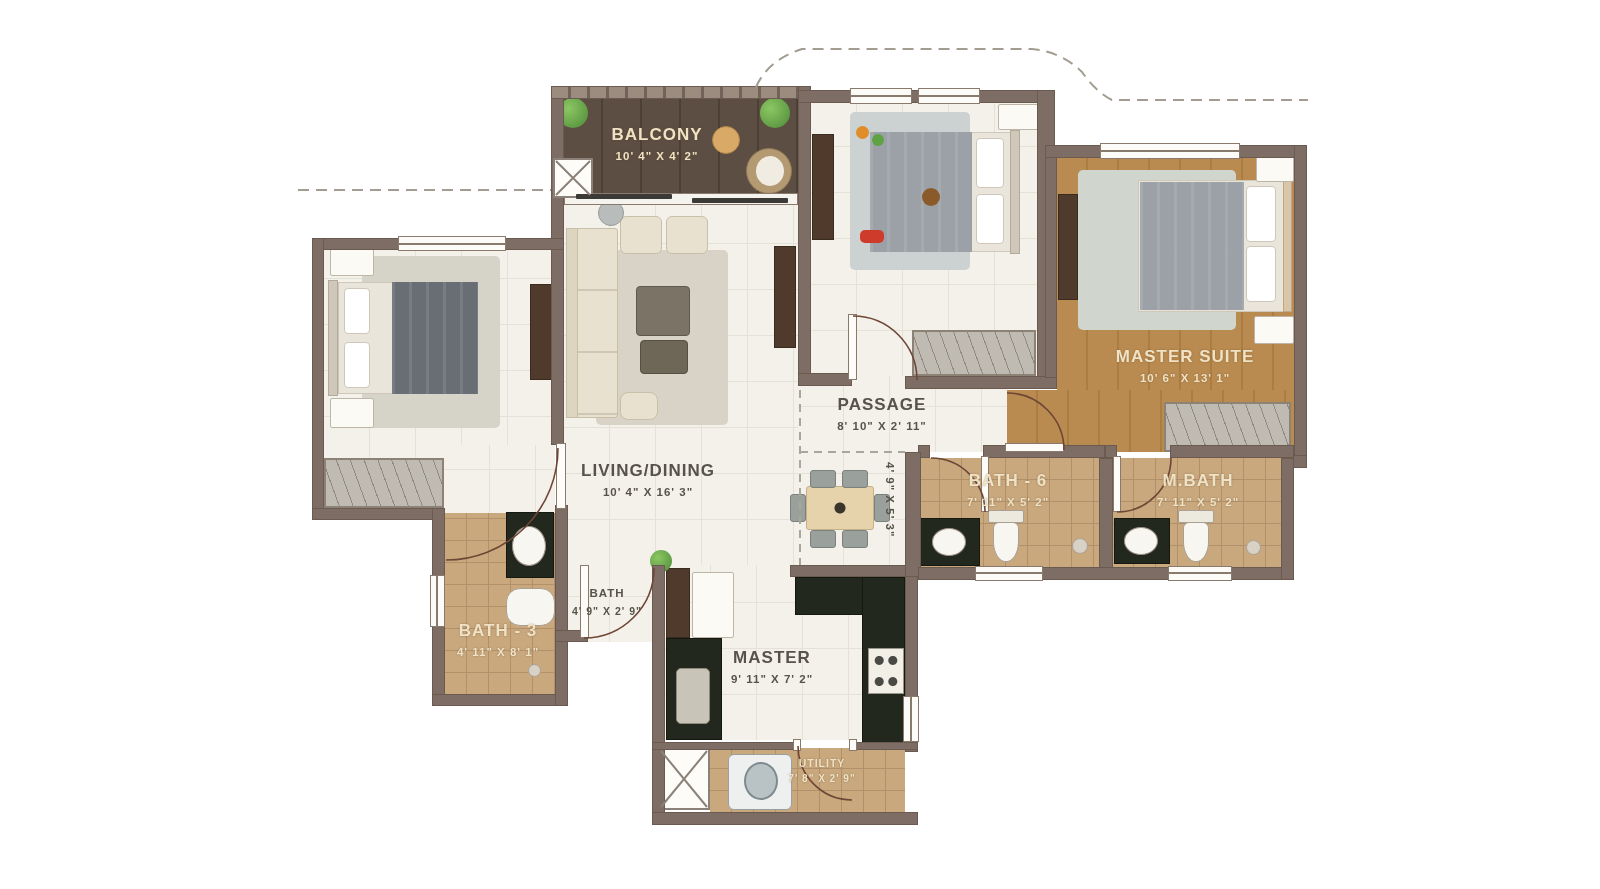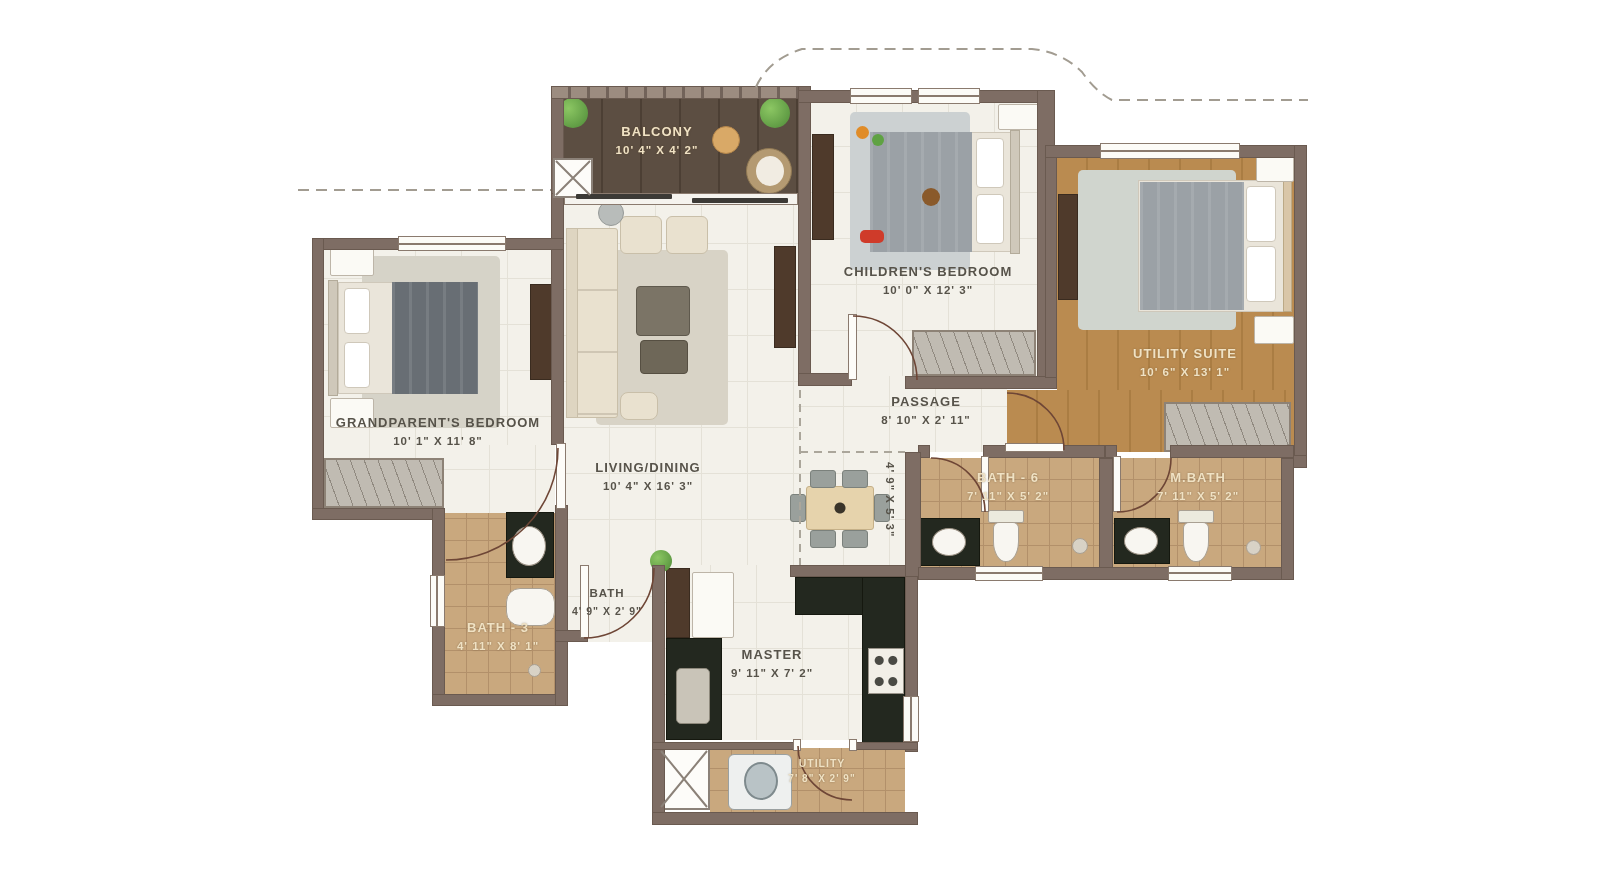--- a/index.html
+++ b/index.html
@@ -43,21 +43,21 @@
   .pillow{background:#ffffff;border:1px solid #cfc8ba;border-radius:4px;z-index:4;}
   .blanket{z-index:3;background-image:repeating-linear-gradient(90deg,rgba(255,255,255,.10) 0 3px,transparent 3px 17px);}
   .cream{background:#e9e1cf;border:1px solid #c9bfa9;border-radius:3px;z-index:3;}
   .greyf{background:#9aa09c;border:1px solid #7b817c;border-radius:3px;z-index:3;}
   .plant{border-radius:50%;background:radial-gradient(circle at 35% 35%,#8cc763,#4e8a38);z-index:4;}
   .xbox{background:#fdfcf9;border:2px solid #8b8178;z-index:3;}
   .circlef{border-radius:50%;z-index:3;}
   
   .rlabel{position:absolute;transform:translateX(-50%);display:flex;flex-direction:column;align-items:center;
           z-index:7;text-align:center;letter-spacing:1px;font-weight:700;line-height:1.55;white-space:nowrap;}
-  .rlabel .nm{font-size:13px;}
+  .rlabel .nm{font-size:17px;}
   .rlabel .dm{font-size:11.5px;}
   .ink{color:#57534a;}
   .creamtx{color:#f0e2c4;text-shadow:0 0 2px rgba(80,60,30,.45);}
   .vert{writing-mode:vertical-rl;z-index:7;font-weight:700;letter-spacing:1px;font-size:11.5px;color:#57534a;}
   svg.overlay{position:absolute;left:0;top:0;z-index:6;pointer-events:none;}
 </style>
 </head>
 <body>
 
 <div class="plan">
@@ -254,33 +254,25 @@
   </svg>
 
   <div class="rlabel creamtx" style="left:657px;top:122px;">
     <span class="nm">BALCONY</span>
     <span class="dm">10' 4" X 4' 2"</span>
   </div>
   <div class="rlabel ink" style="left:648px;top:458px;">
     <span class="nm">LIVING/DINING</span>
     <span class="dm">10' 4" X 16' 3"</span>
   </div>
-  <div class="rlabel ink" style="left:438px;top:413px;">
-    <span class="nm">GRANDPARENT'S BEDROOM</span>
-    <span class="dm">10' 1" X 11' 8"</span>
-  </div>
-  <div class="rlabel ink" style="left:928px;top:262px;">
-    <span class="nm">CHILDREN'S BEDROOM</span>
-    <span class="dm">10' 0" X 12' 3"</span>
-  </div>
   <div class="rlabel creamtx" style="left:1185px;top:344px;">
-    <span class="nm">UTILITY SUITE</span>
+    <span class="nm">MASTER SUITE</span>
     <span class="dm">10' 6" X 13' 1"</span>
   </div>
-  <div class="rlabel ink" style="left:882px;top:392px;margin-left:44px;">
+  <div class="rlabel ink" style="left:882px;top:392px;">
     <span class="nm">PASSAGE</span>
     <span class="dm">8' 10" X 2' 11"</span>
   </div>
   <div class="vert abs" style="left:884px;top:462px;height:100px;">4' 9" X 5' 3"</div>
   <div class="rlabel creamtx" style="left:1008px;top:468px;">
     <span class="nm">BATH - 6</span>
     <span class="dm">7' 11" X 5' 2"</span>
   </div>
   <div class="rlabel creamtx" style="left:1198px;top:468px;">
     <span class="nm">M.BATH</span>

